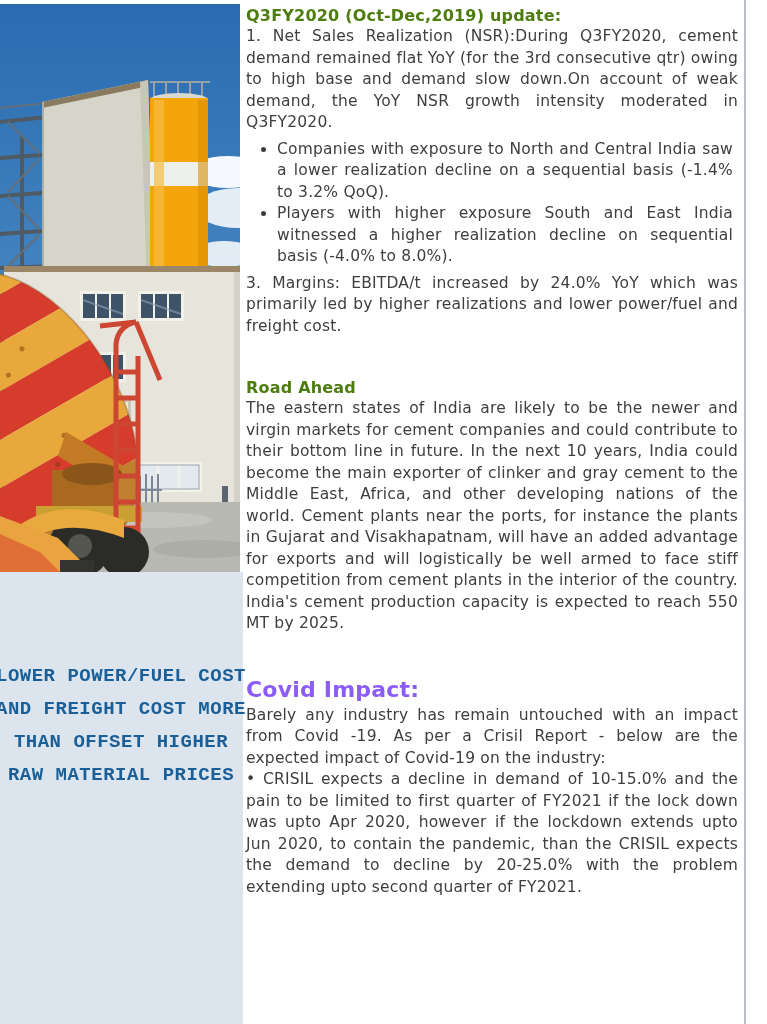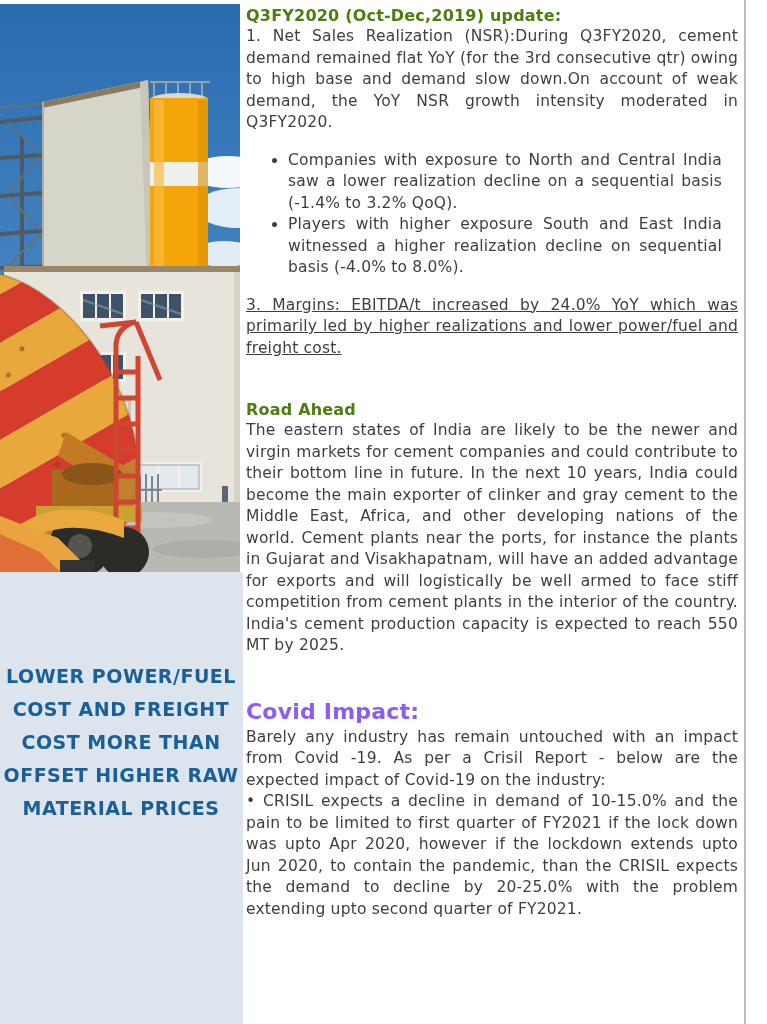--- a/index.html
+++ b/index.html
@@ -4,21 +4,21 @@
 <style>
   html,body{margin:0;padding:0;background:#ffffff;}
   .page{
     position:relative;
     width:767px;height:1024px;
     background:#ffffff;
     overflow:hidden;
     font-family:"DejaVu Sans","Liberation Sans",sans-serif;
   }
   
-  .left-col{position:absolute;left:0;top:0;width:243px;height:1024px;}
+  .left-col{position:absolute;left:0;top:0;width:243px;height:1024px;font-family:Liberation Mono, monospace;}
   .photo{
     position:absolute;left:0;top:4px;width:240px;height:568px;
     overflow:hidden;
   }
   .photo svg{display:block;}
   .quote-panel{
     position:absolute;left:0;top:572px;width:243px;height:452px;
     background:#dce4ee;
   }
   .pull-quote{
@@ -34,24 +34,24 @@
     color:#3e3e3e;
     font-size:15.5px;line-height:21.5px;letter-spacing:0.2px;
     text-align:justify;
   }
   .h-blue{
     color:#4d7c0f;font-weight:bold;font-size:16px;line-height:20px;
     text-align:left;margin:0;
   }
   .right-col p{margin:0;}
   .p-net-sales{margin-top:8px;}
-  .bullet-list{margin:16px;padding:0 0 0 26px;list-style:disc;}
+  .bullet-list{margin:5px;padding:0 0 0 26px;list-style:disc;}
   .bullet-list li{margin:0;}
   .p-cost{margin-top:24px;}
-  .p-margins{margin-top:24px;text-decoration:underline;}
+  .p-margins{margin-top:24px;}
   .h-road{margin-top:41px;}
   .p-road{margin-top:0;}
   .h-covid{
     color:#8b5cf6;font-weight:bold;font-size:22px;line-height:30px;
     text-align:left;margin:40px 0 0 0;
   }
   .p-covid-intro{margin-top:8px;}
   .p-covid-bullet{margin-top:26px;}
   
   .vrule{

